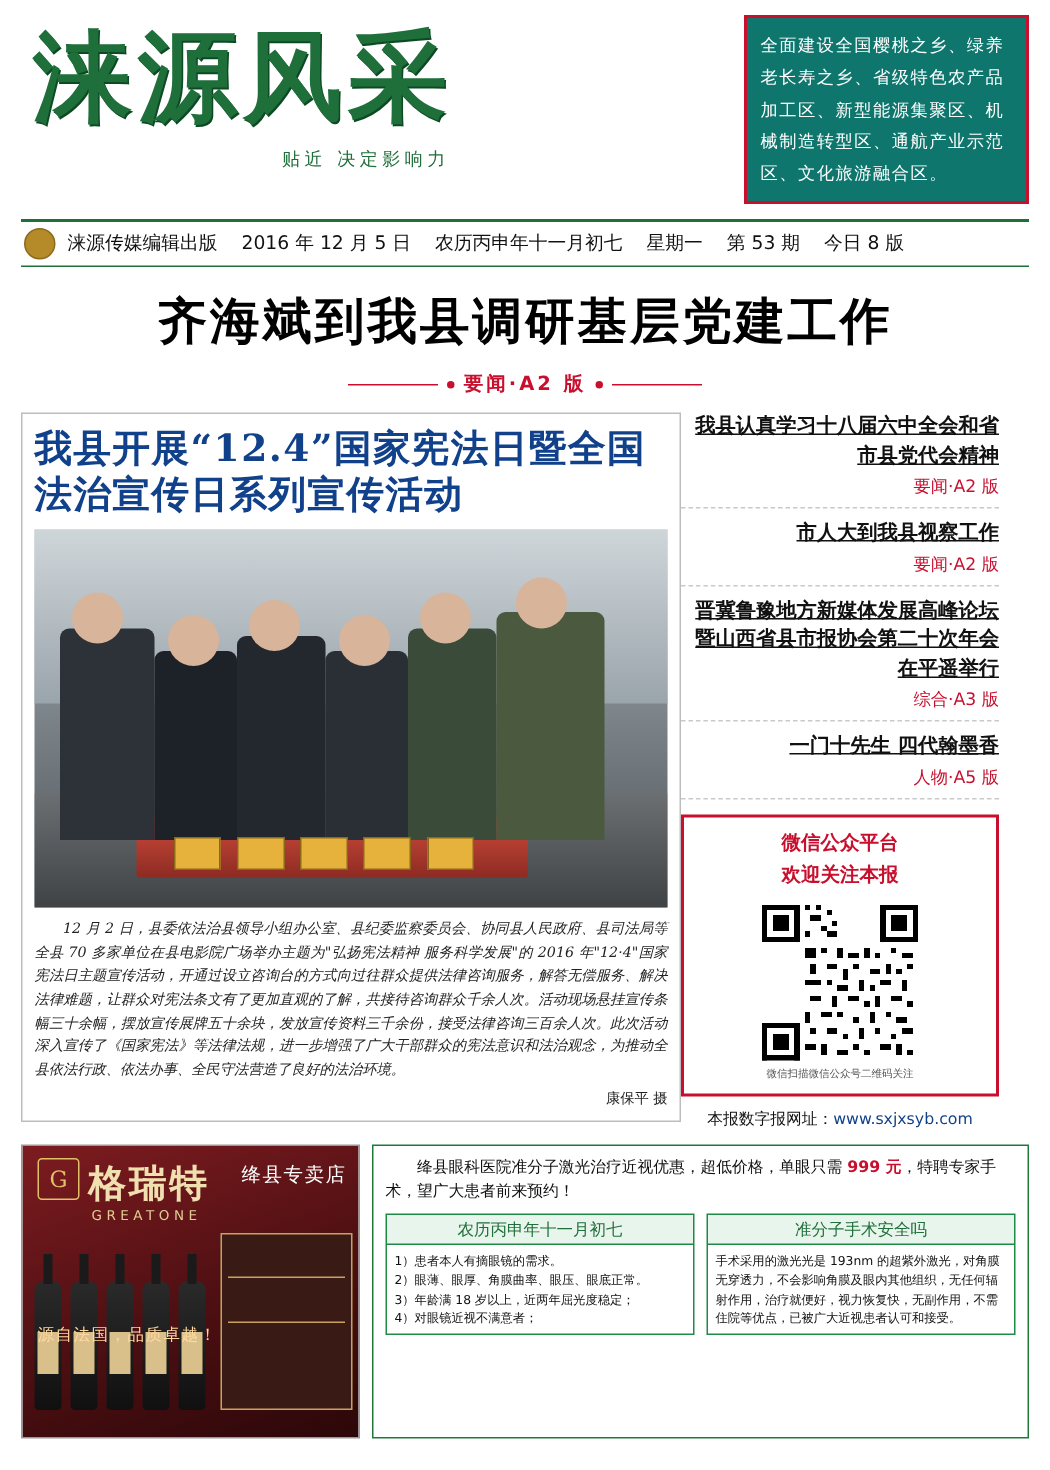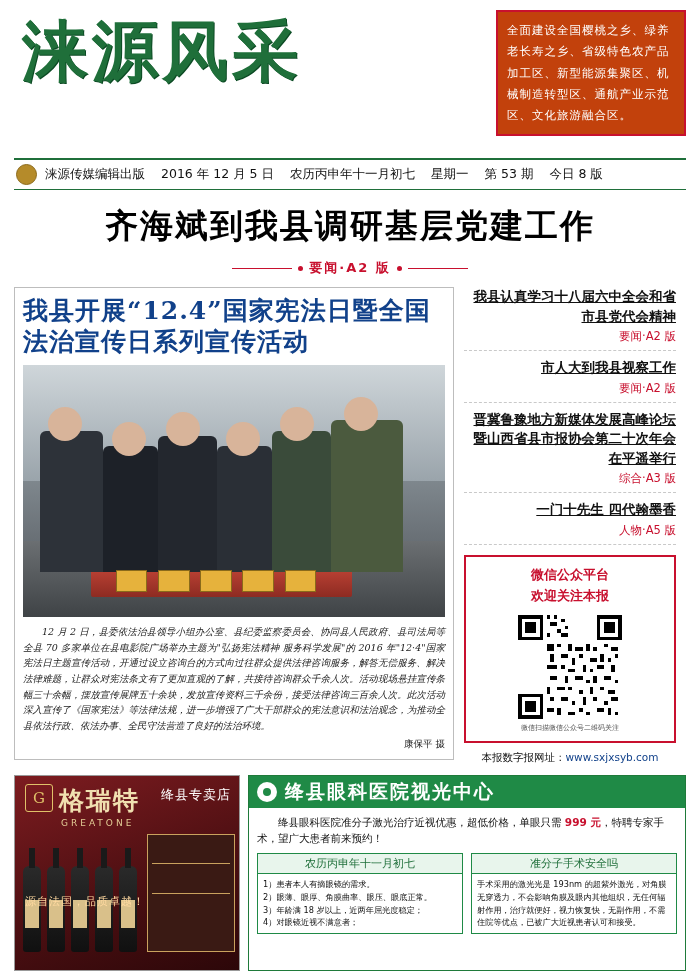--- a/index.html
+++ b/index.html
@@ -28,32 +28,32 @@
   .mast-sub{
     text-align:center;
     margin-top:14px;
     font-size:12px;
     color:#1f6f3a;
     letter-spacing:3px;
   }
   .mast-box{
     width:190px;min-height:108px;
     border:2px solid #c8102e;
-    background:#c2410c;
+    background:#0f766e;
     color:#fff;
     font-size:11.5px;
     line-height:1.85;
     padding:8px 9px;
     box-sizing:border-box;
     letter-spacing:1px;
   }
 
   
   .inforow{
-    margin-top:18px;
+    margin-top:6px;
     border-top:2px solid #1f6f3a;
     border-bottom:1px solid #1f6f3a;
     padding:4px 2px;
     display:flex;align-items:center;
     font-size:12.5px;
     color:#111;
   }
   .seal{
     width:19px;height:19px;border-radius:50%;
     background:#b58b2a;margin-right:8px;flex:0 0 auto;
@@ -73,21 +73,21 @@
   }
   .section-tag{
     display:flex;align-items:center;justify-content:center;
     margin:4px 0 10px;
   }
   .section-tag .bar{width:60px;height:1px;background:#c8102e;}
   .section-tag .dot{width:5px;height:5px;border-radius:50%;background:#c8102e;margin:0 6px;}
   .section-tag .txt{font-size:13px;color:#c8102e;letter-spacing:2px;font-weight:bold;}
 
   
-  .content{display:flex;gap:10px;}
+  .content{display:flex;}
   .leftcol{width:440px;}
   .rightcol{width:212px;}
 
   .lead-box{border:1px solid #bdbdbd;padding:8px;box-sizing:border-box;}
   .lead-title{
     font-family:"DejaVu Serif","Liberation Serif",serif;
     font-weight:bold;font-size:25px;line-height:1.22;
     color:#11418a;letter-spacing:1px;
   }
   .photo{
@@ -187,20 +187,21 @@
   .col-c{font-size:8.2px;line-height:1.55;padding:4px 5px;color:#111;}
 </style>
 </head>
 <body>
 
 <div class="page">
 
   <div class="masthead">
     <div class="mast-left">
       <div class="mast-title">涞源风采</div>
+      <div class="mast-sub">贴近 决定影响力</div>
     </div>
     <div class="mast-box">全面建设全国樱桃之乡、绿养老长寿之乡、省级特色农产品加工区、新型能源集聚区、机械制造转型区、通航产业示范区、文化旅游融合区。</div>
   </div>
 
   <div class="inforow">
     <div class="seal"></div>
     <span>涞源传媒编辑出版</span>
     <span>2016 年 12 月 5 日</span>
     <span>农历丙申年十一月初七</span>
     <span>星期一</span>
@@ -394,24 +395,20 @@
       <div class="shelf">
         <div class="row" style="top:28px"></div>
         <div class="row" style="top:58px"></div>
 
       </div>
       <div class="slogan">源自法国，品质卓越！</div>
 
     </div>
 
     <div class="ad-right">
-      <div class="ad-head">
-        <div class="eye"></div>
-        <div class="t">绛县眼科医院视光中心</div>
-      </div>
       <div class="ad-body">
         <div class="ad-p"><span>绛县眼科医院准分子激光治疗近视优惠，超低价格，单眼只需 </span><b>999 元</b><span>，特聘专家手术，望广大患者前来预约！</span></div>
         <div class="two-col">
           <div class="col-box">
             <div class="col-h">农历丙申年十一月初七</div>
             <div class="col-c" style="white-space:pre-line">1）患者本人有摘眼镜的需求。
 2）眼薄、眼厚、角膜曲率、眼压、眼底正常。
 3）年龄满 18 岁以上，近两年屈光度稳定；
 4）对眼镜近视不满意者；</div>
           </div>

